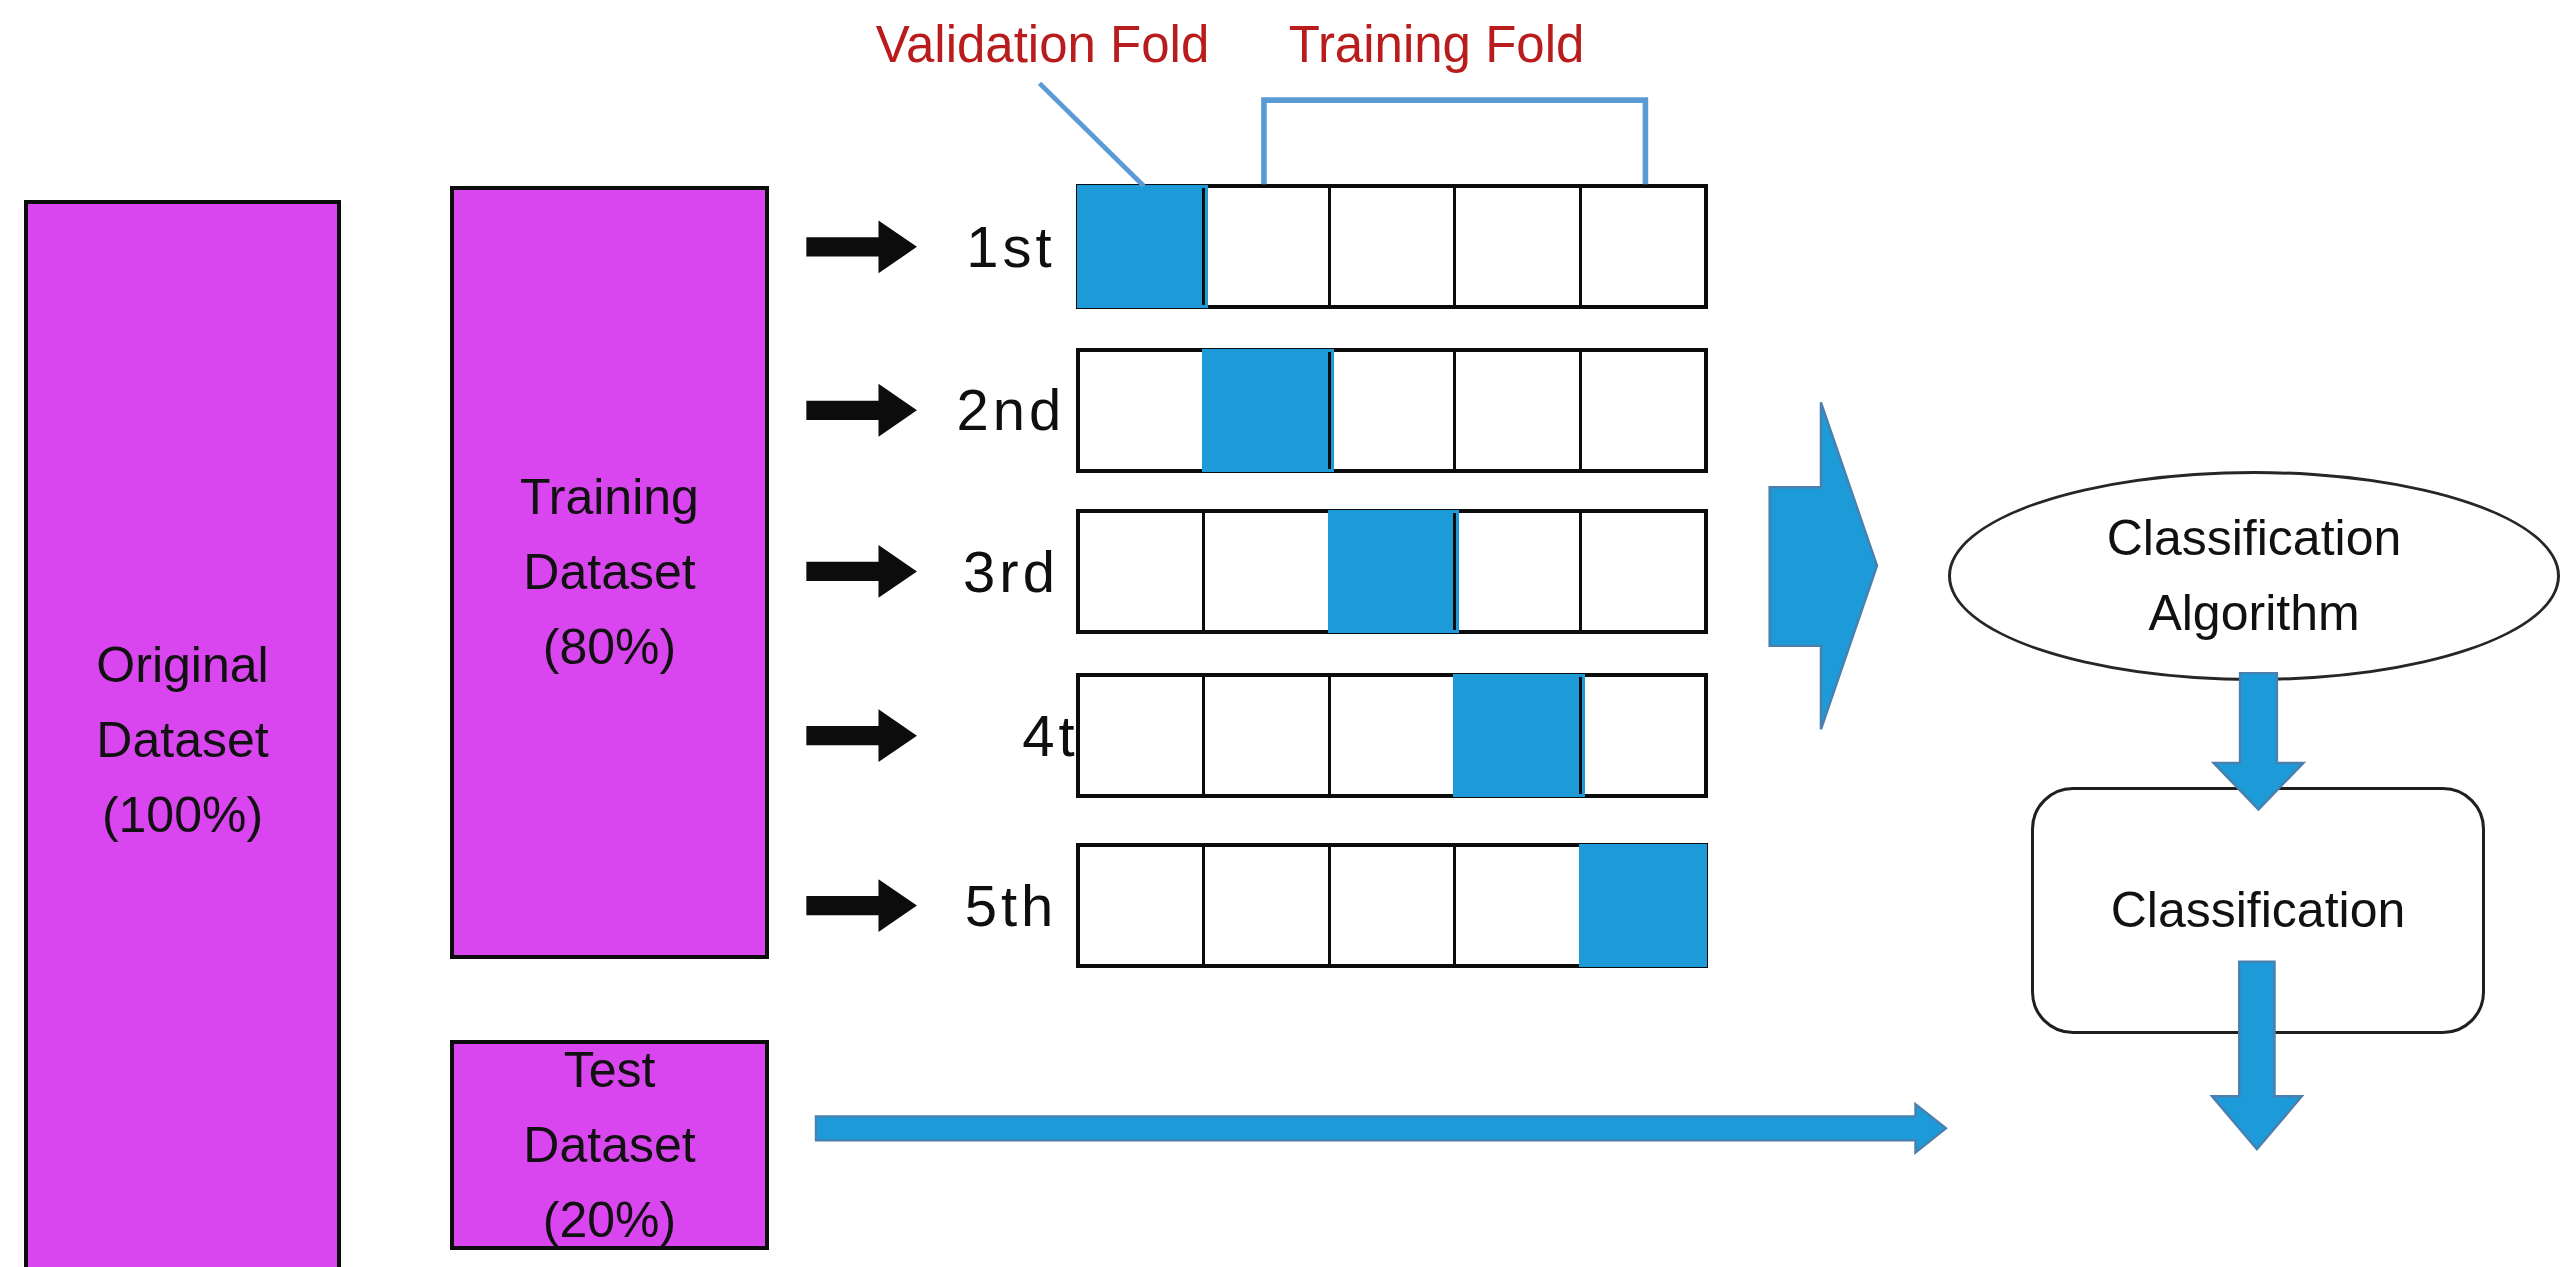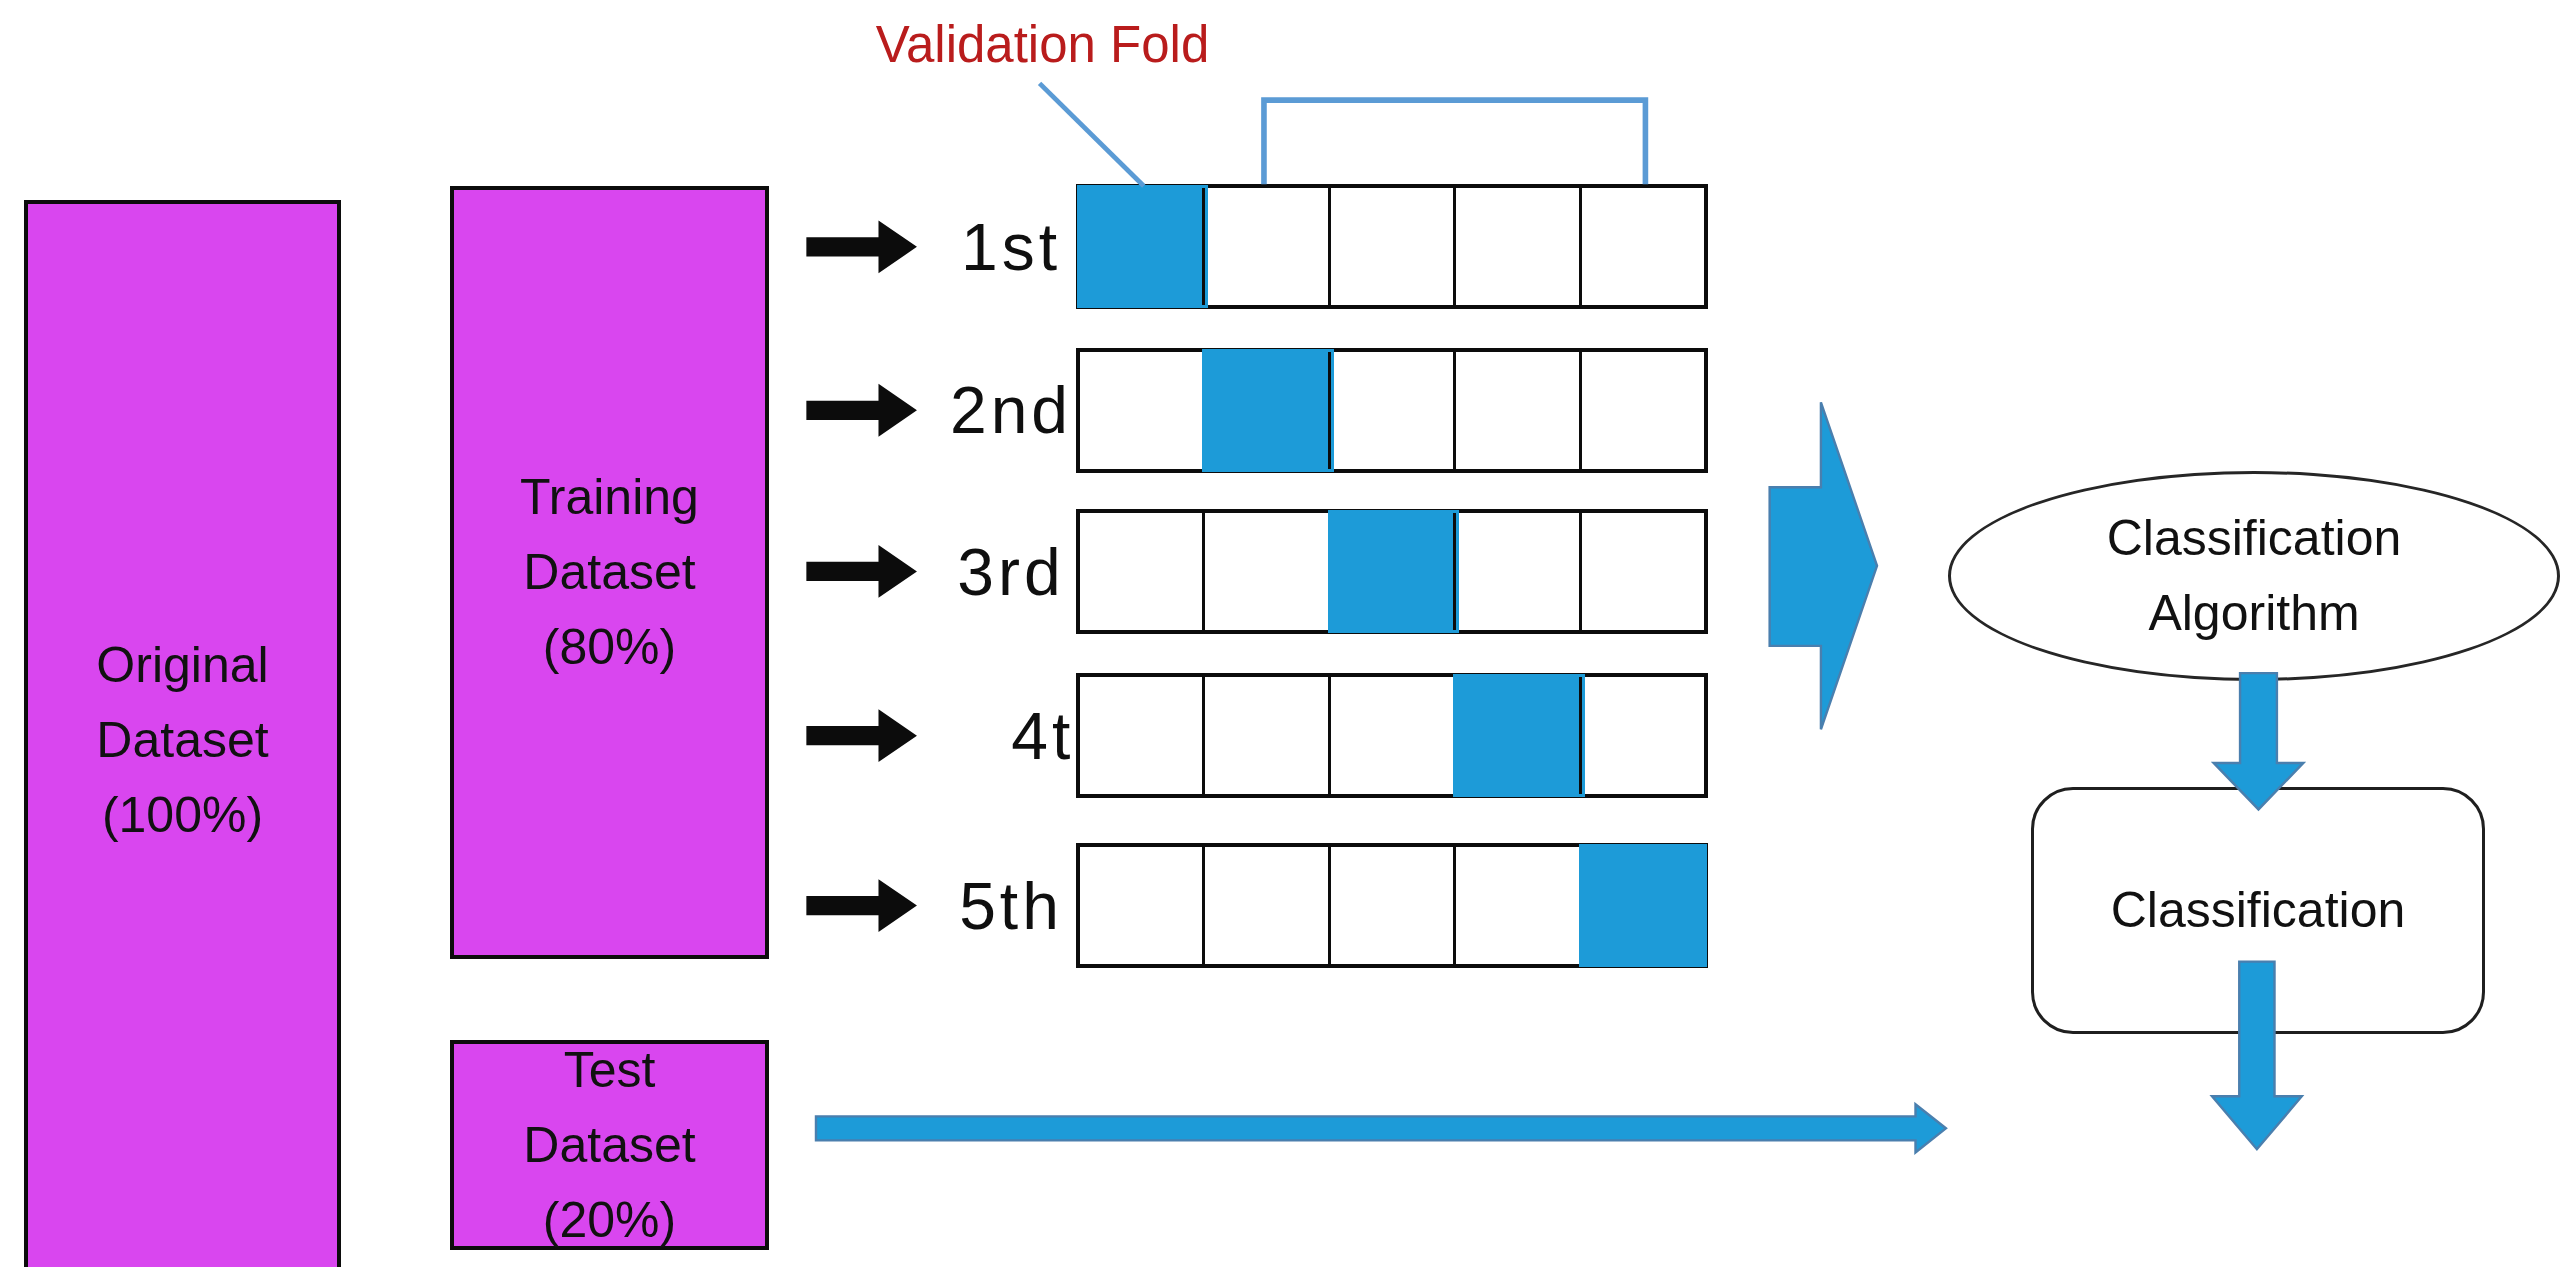--- a/index.html
+++ b/index.html
@@ -66,21 +66,21 @@
   .fold-cell:last-child { border-right: none; }
 
   
   .fold-label {
     position: absolute;
     left: 907px;
     width: 208px;
     height: 74px;
     line-height: 74px;
     text-align: center;
-    font-size: 66px;
+    font-size: 58px;
     letter-spacing: 4px;
     color: #0f0f0f;
   }
 
   
   #algorithm-ellipse {
     position: absolute;
     left: 1948px; top: 471px;
     width: 612px; height: 210px;
     border: 3.2px solid #262626;
@@ -125,20 +125,21 @@
 Dataset
 (80%)</div>
   </div>
   <div class="dataset-box" id="test-box">
     <div class="label-text">Test
 Dataset
 (20%)</div>
   </div>
 
   <div class="fold-annotation" id="validation-fold-label">Validation Fold</div>
+  <div class="fold-annotation" id="training-fold-label">Training Fold</div>
 
   <div id="fold-rows-host">
       <div class="fold-label" style="top: 210px;">1st</div>
       <div class="fold-row" style="top: 184px;">
         <div class="fold-cell" style="background: rgb(29, 155, 216); outline: rgb(29, 155, 216) solid 3.2px;"></div>
         <div class="fold-cell"></div>
         <div class="fold-cell"></div>
         <div class="fold-cell"></div>
         <div class="fold-cell"></div>
       </div>

